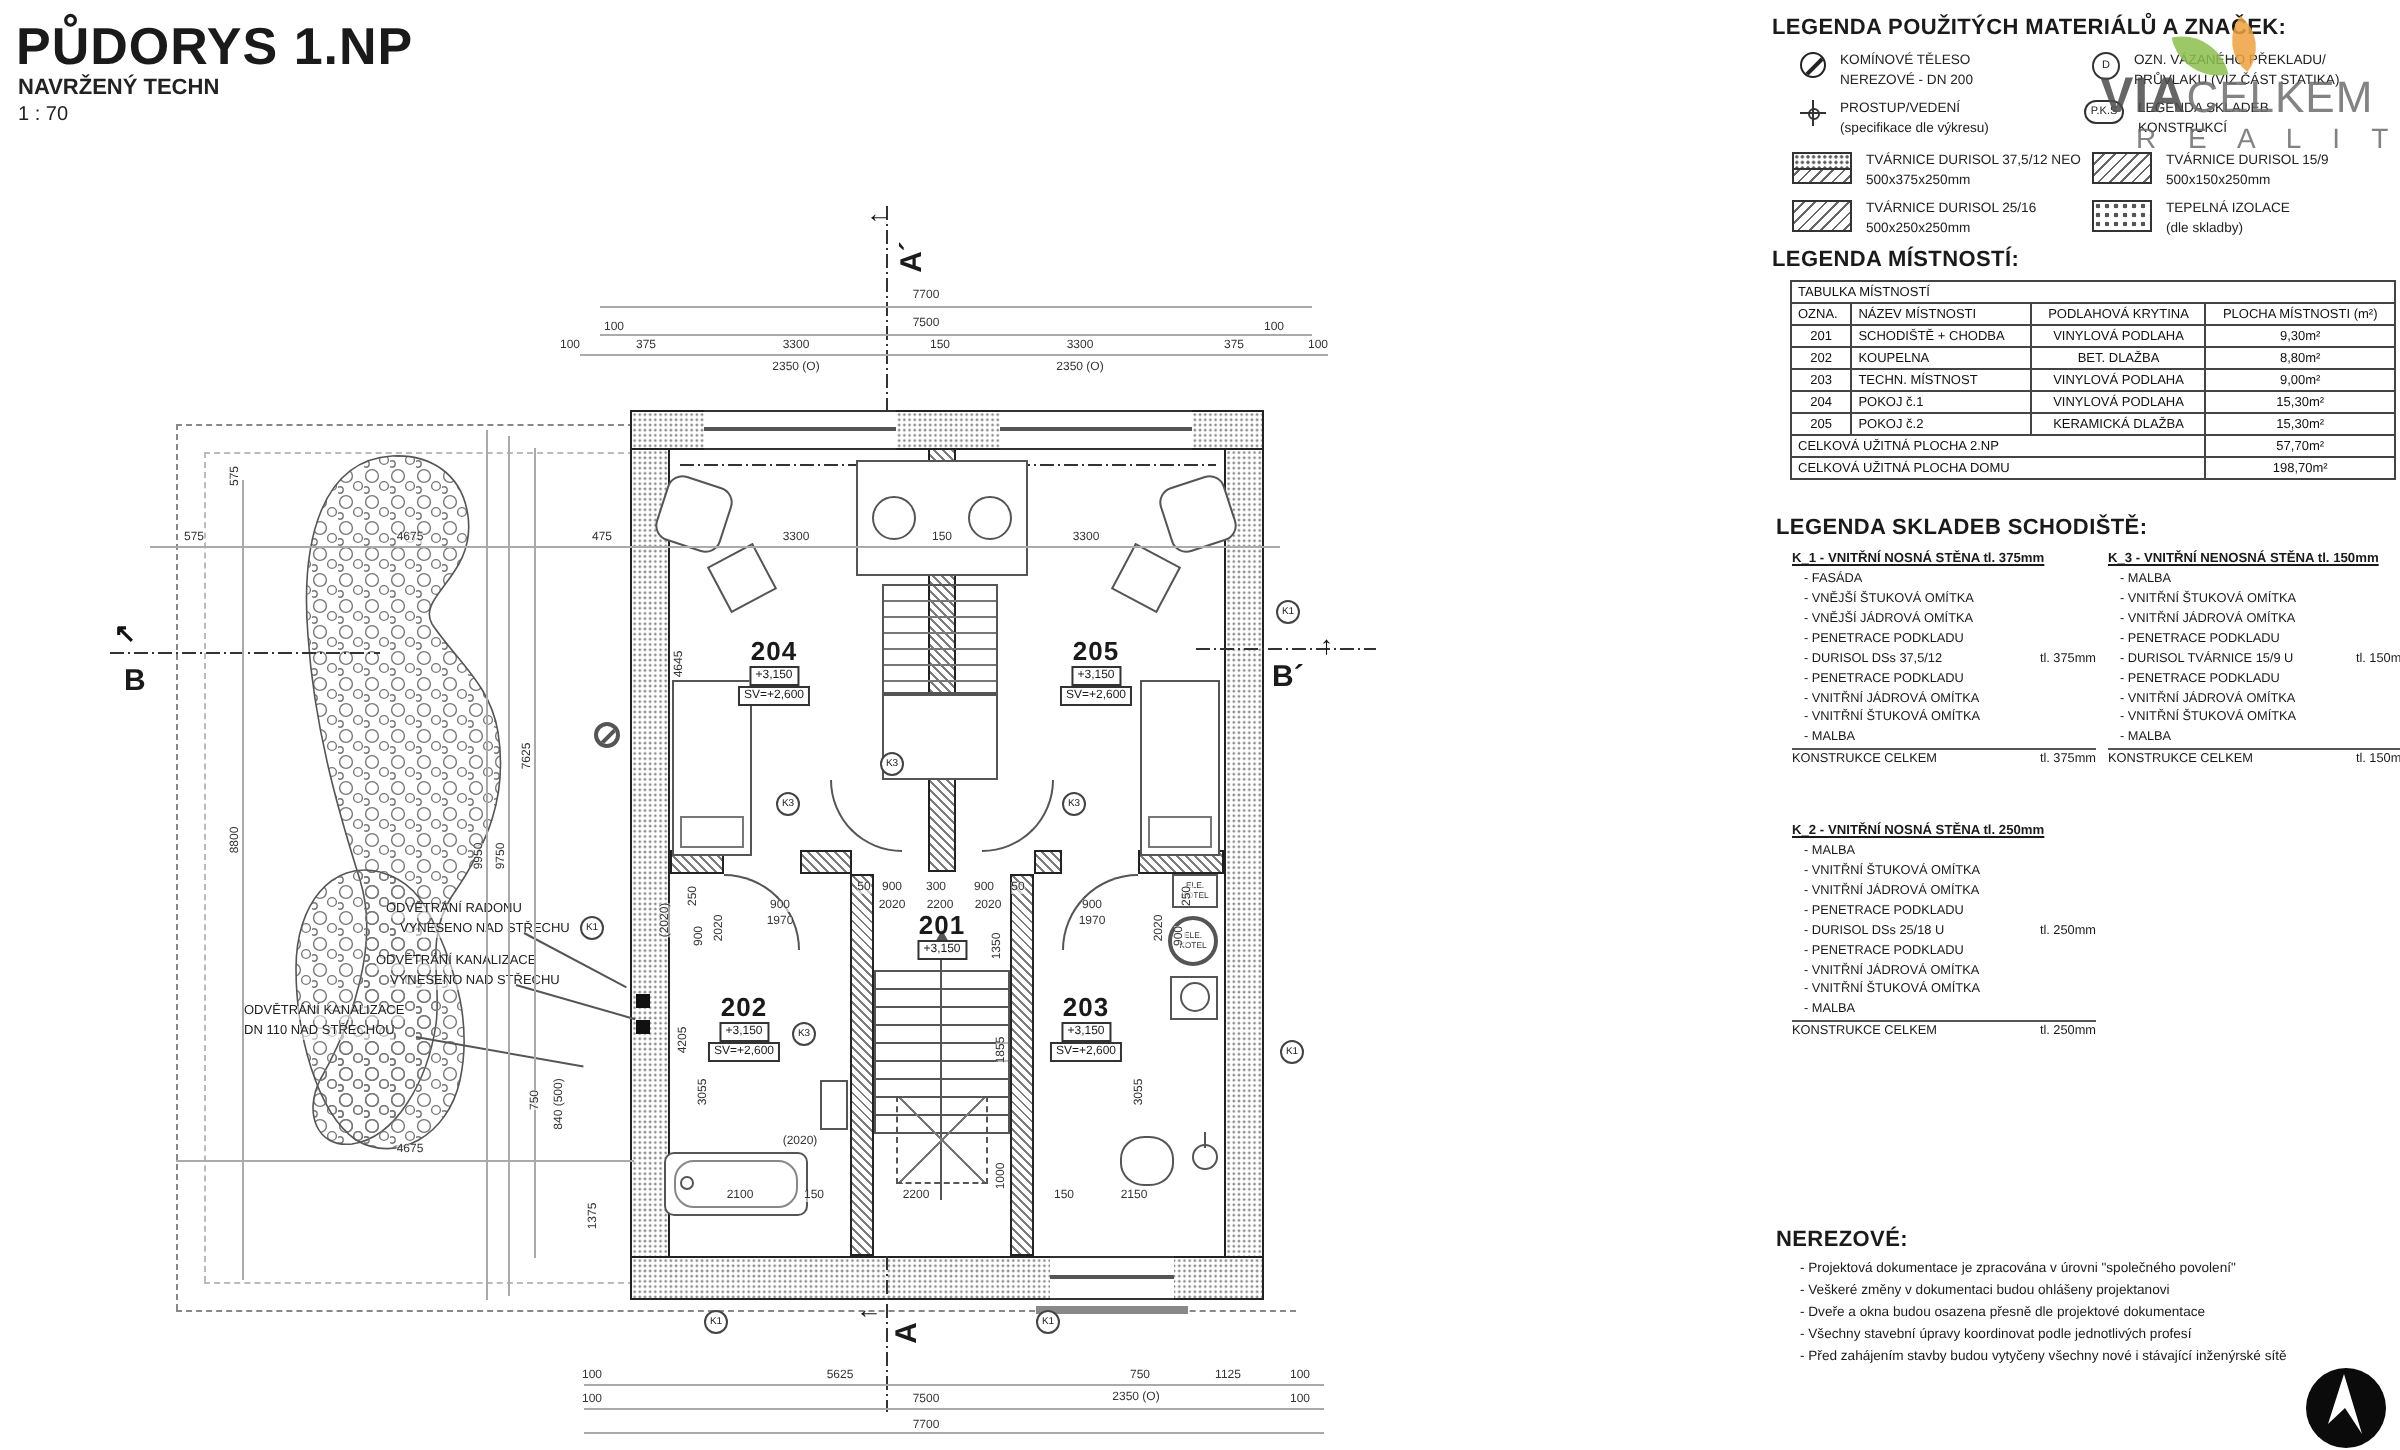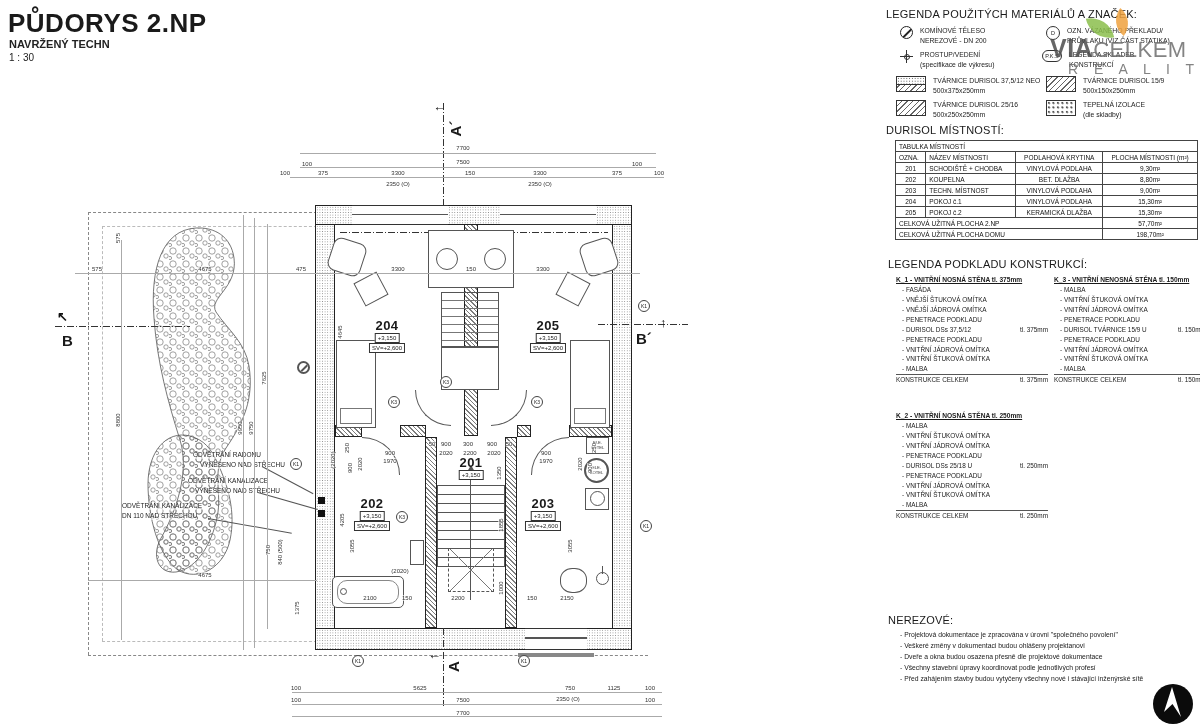--- a/index.html
+++ b/index.html
@@ -38,21 +38,21 @@
     background:linear-gradient(45deg,transparent calc(50% - 0.5px),#777 calc(50% - 0.5px),#777 calc(50% + 0.5px),transparent calc(50% + 0.5px)),
                linear-gradient(-45deg,transparent calc(50% - 0.5px),#777 calc(50% - 0.5px),#777 calc(50% + 0.5px),transparent calc(50% + 0.5px)); }
   .shelves { position:absolute; border:1px solid #555; background:repeating-linear-gradient(180deg,transparent 0 7px,#777 7px 8px); }
   .blackdot { position:absolute; background:#111; }
   .eleb { position:absolute; border:1px solid #555; background:#fff; font-size:4.2px; line-height:1.1; text-align:center; color:#333; display:flex; align-items:center; justify-content:center; }
 
   
   #plansvg { position:absolute; left:0; top:0; width:885px; height:725px; }
 
   
-  .h1 { position:absolute; font-size:11px; font-weight:normal; letter-spacing:0.2px; }
+  .h1 { position:absolute; font-size:11px; font-weight:bold; letter-spacing:0.2px; }
   .legrow { position:absolute; display:flex; gap:7px; align-items:flex-start; }
   .legtxt { font-size:6.8px; line-height:1.45; color:#222; }
   .sw { width:30px; height:16px; border:1px solid #333; position:relative; flex:0 0 auto; background:#fff; }
   .sw-diag { background:repeating-linear-gradient(135deg,#fff 0 3px,#666 3px 4px); }
   .sw-neo  { background:repeating-linear-gradient(135deg,#fff 0 3px,#666 3px 4px); }
   .sw-neo::before { content:""; position:absolute; left:0; right:0; top:0; height:50%; background-color:#fff; background-image:radial-gradient(#555 0.7px,transparent 0.85px); background-size:2.8px 2.8px; border-bottom:1px solid #333; }
   .sw-dots { background-image:radial-gradient(circle 1.2px at 2px 2px,#555 1.05px,transparent 1.3px); background-size:4.5px 4.5px; }
   .icn { flex:0 0 auto; }
   .ic-chim { width:13px; height:13px; border:1.6px solid #222; border-radius:50%; position:relative; overflow:hidden; }
   .ic-chim::after { content:""; position:absolute; left:50%; top:-2px; bottom:-2px; width:1.6px; background:#222; transform:rotate(45deg); }
@@ -80,23 +80,23 @@
   #wm-fin { font-size:22px; font-weight:300; color:#6e6e6e; letter-spacing:0.5px; }
   #wm-text2 { position:absolute; left:26px; top:45px; font-size:14px; color:#6e6e6e; letter-spacing:6px; white-space:nowrap; }
 
   #corner-logo { position:absolute; left:1152px; top:683px; width:42px; height:42px; }
 </style>
 </head>
 <body>
 
 <div id="sheet">
 
-  <div class="abs" id="title-main">PŮDORYS 2.NP</div>
+  <div class="abs" id="title-main">PŮDORYS 1.NP</div>
   <div class="abs" id="title-sub">NAVRŽENÝ TECHN</div>
-  <div class="abs" id="title-scale">1 : 30</div>
+  <div class="abs" id="title-scale">1 : 70</div>
 
   <div>
 
     <svg id="plansvg" viewBox="0 0 885 725">
       <defs>
         <pattern id="pebble" width="13" height="13" patternUnits="userSpaceOnUse">
           <circle cx="4" cy="4" r="3.2" fill="none" stroke="#777" stroke-width="0.7"></circle>
           <circle cx="10" cy="9" r="2.2" fill="none" stroke="#777" stroke-width="0.7"></circle>
           <circle cx="1" cy="11" r="1.6" fill="none" stroke="#777" stroke-width="0.7"></circle>
         </pattern>
@@ -347,21 +347,21 @@
   </div>
   <div class="legrow" style="left:1046px;top:76px;">
     <span class="sw sw-diag"></span>
     <span class="legtxt"><span>TVÁRNICE DURISOL 15/9</span><br><span>500x150x250mm</span></span>
   </div>
   <div class="legrow" style="left:1046px;top:100px;">
     <span class="sw sw-dots"></span>
     <span class="legtxt"><span>TEPELNÁ IZOLACE</span><br><span>(dle skladby)</span></span>
   </div>
 
-  <div class="h1" style="left:886px;top:124px;">DURISOL MÍSTNOSTÍ:</div>
+  <div class="h1" style="left:886px;top:124px;">LEGENDA MÍSTNOSTÍ:</div>
 
   <table class="rooms">
     <tbody>
       <tr>
           <td colspan="4">TABULKA MÍSTNOSTÍ</td>
         </tr>
       <tr>
         <td>OZNA.</td>
         <td>NÁZEV MÍSTNOSTI</td>
         <td class="c">PODLAHOVÁ KRYTINA</td>
@@ -410,21 +410,21 @@
         <td colspan="3">CELKOVÁ UŽITNÁ PLOCHA 2.NP</td>
         <td class="c">57,70m²</td>
       </tr>
       <tr>
         <td colspan="3">CELKOVÁ UŽITNÁ PLOCHA DOMU</td>
         <td class="c">198,70m²</td>
       </tr>
     </tbody>
   </table>
 
-  <div class="h1" style="left:888px;top:258px;">LEGENDA PODKLADU KONSTRUKCÍ:</div>
+  <div class="h1" style="left:888px;top:258px;">LEGENDA SKLADEB SCHODIŠTĚ:</div>
 
   <div class="klist-col" style="left:896px;top:276px;">
     <div class="ktitle">K_1 - VNITŘNÍ NOSNÁ STĚNA tl. 375mm</div>
     <div class="klist">
 
         <div class="krow">
           <span>- FASÁDA</span>
           <span></span>
         </div>
 

